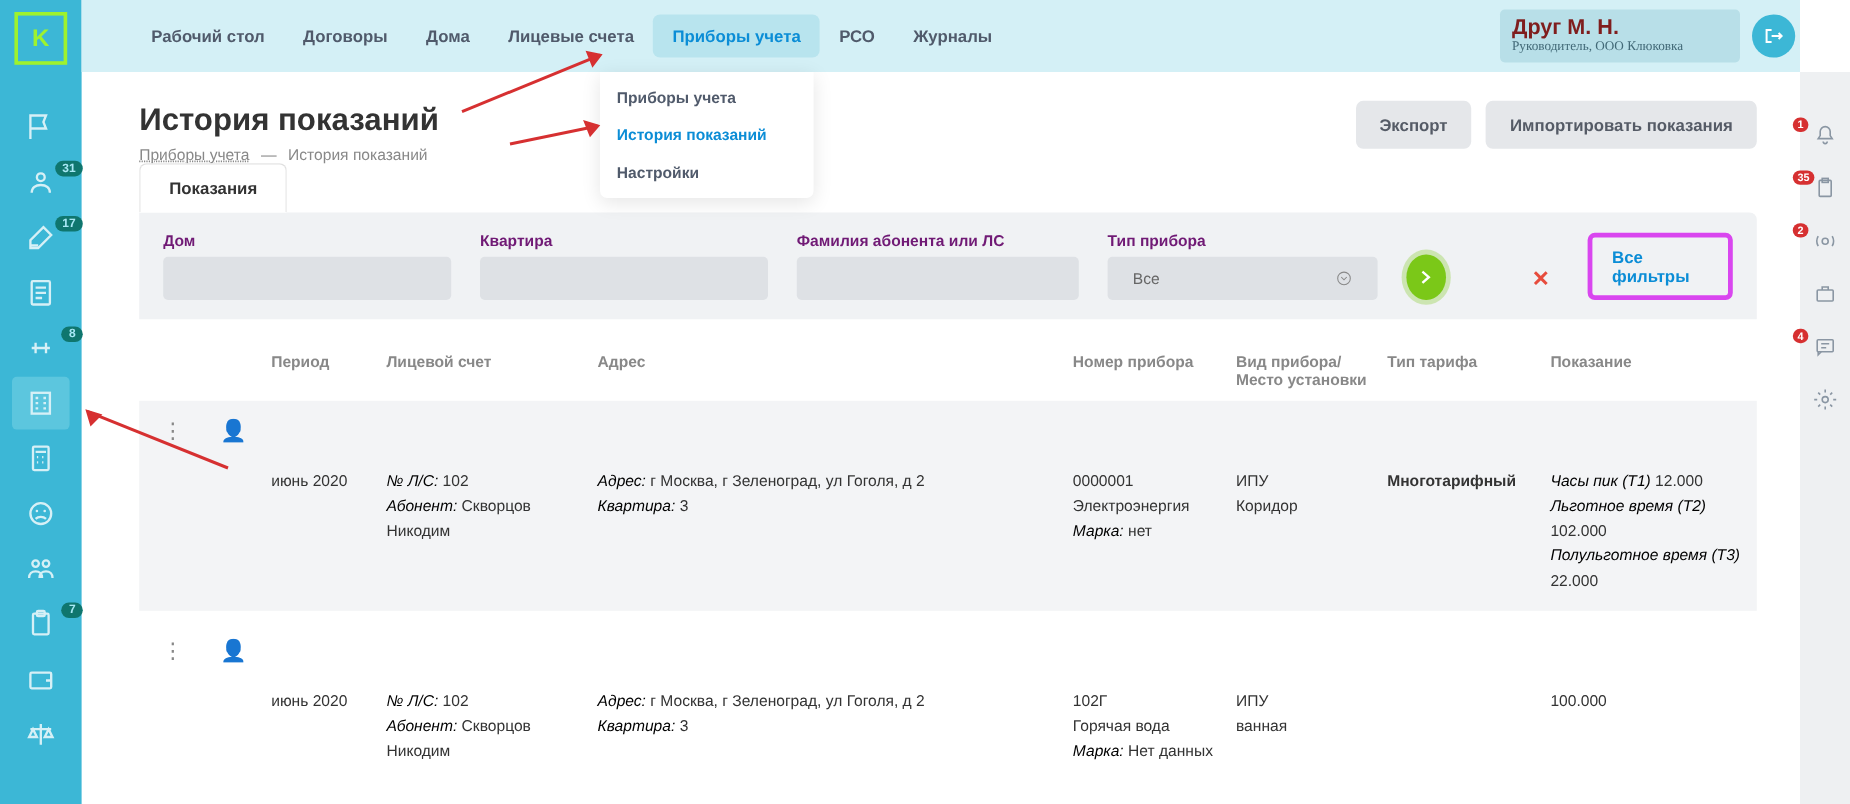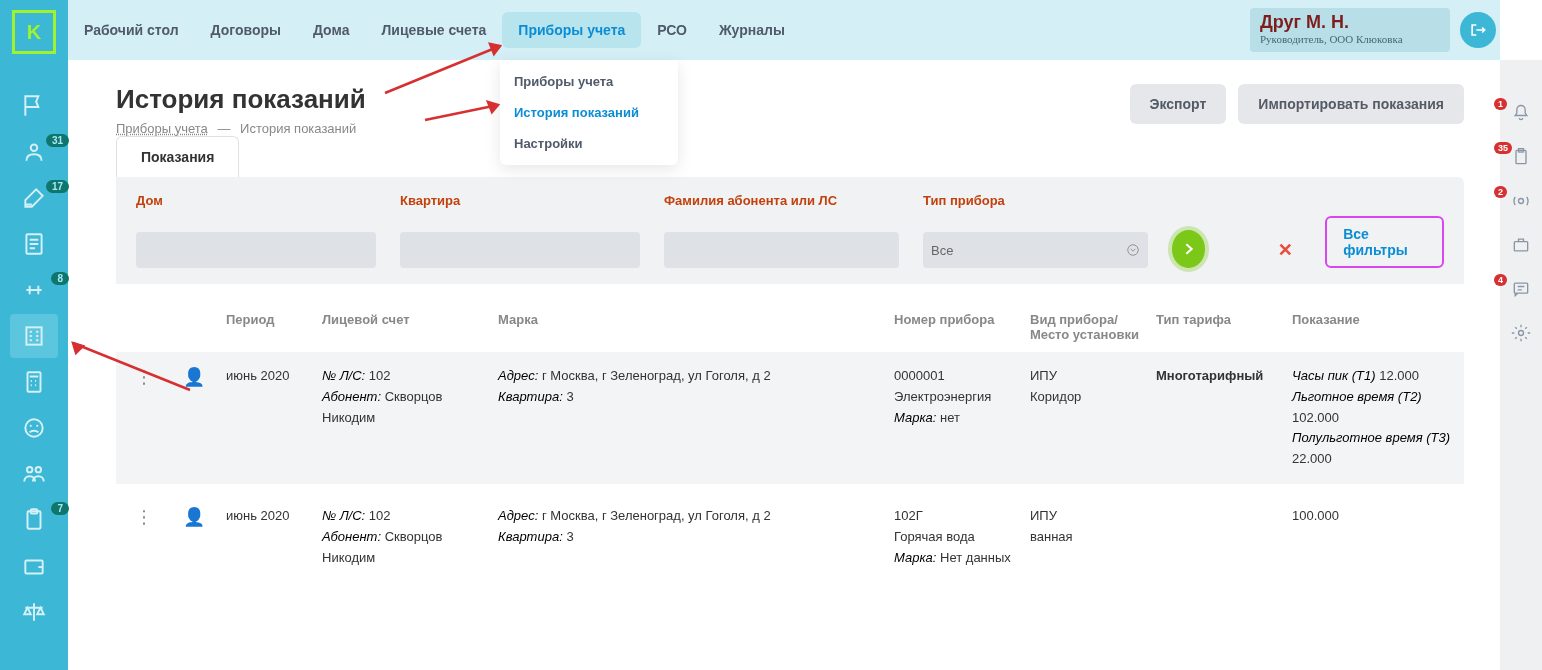--- a/index.html
+++ b/index.html
@@ -71,20 +71,21 @@
 
 .top-bar {
   position: absolute;
   left: 68px;
   top: 0;
   right: 42px;
   height: 60px;
   background: #d4f0f6;
   display: flex;
   align-items: center;
+  padding-left: 42px;
 }
 .nav-item {
   color: #505a6b;
   font-weight: 600;
   font-size: 14px;
   padding: 10px 16px;
   cursor: pointer;
   border-radius: 6px;
 }
 .nav-item.active {
@@ -199,39 +200,39 @@
   background: #f0f2f4;
   padding: 16px 20px;
   display: flex;
   gap: 24px;
   align-items: flex-end;
   border-radius: 0 6px 0 0;
 }
 .filter-group { display: flex; flex-direction: column; }
 .filter-label {
   font-size: 13px;
-  color: #c2410c;
-  font-weight: 600;
-  margin-bottom: 24px;
+  color: #701a75;
+  font-weight: 600;
+  margin-bottom: 6px;
 }
 .filter-input {
   background: #dee1e5;
   border: none;
   height: 36px;
   border-radius: 4px;
   padding: 0 10px;
   font-size: 13px;
 }
 .filter-select {
   background: #dee1e5;
   border: none;
   height: 36px;
   width: 225px;
   border-radius: 4px;
-  padding: 0 8px;
+  padding: 0 21px;
   font-size: 13px;
   color: #666;
   display: flex;
   align-items: center;
   justify-content: space-between;
 }
 .go-btn {
   width: 38px;
   height: 38px;
   background: #7bc818;
@@ -249,21 +250,21 @@
   align-items: center;
   justify-content: center;
   color: #e74c3c;
   font-size: 18px;
   font-weight: bold;
   margin-left: 40px;
 }
 .all-filters {
   color: #0b8dd6;
   font-weight: 600;
-  border: 2px solid #d946ef;
+  border: 4px solid #d946ef;
   padding: 8px 16px;
   border-radius: 6px;
   cursor: pointer;
 }
 
 
 .table-wrap { margin-top: 18px; }
 .table-header {
   display: grid;
   grid-template-columns: 40px 50px 90px 170px 390px 130px 120px 130px 170px;
@@ -278,21 +279,21 @@
   grid-template-columns: 40px 50px 90px 170px 390px 130px 120px 130px 170px;
   padding: 14px 8px;
   background: #f3f4f6;
   margin-bottom: 8px;
   gap: 6px;
   font-size: 13px;
   color: #333;
   align-items: flex-start;
 }
 .table-row.alt { background: #fff; }
-.cell { line-height: 1.6; }
+.cell { line-height: 1.6; margin-top: 43px; }
 .cell .itlabel { font-style: italic; color: #000000; }
 .row-menu { color: #888; font-size: 18px; display: flex; align-items: flex-start; justify-content: center; }
 .person-icon { font-size: 18px; text-align: center; }
 .bold { font-weight: 600; }
 
 
 .right-sidebar {
   position: absolute;
   right: 0;
   top: 60px;
@@ -492,21 +493,21 @@
     <div class="clear-btn">✕</div>
     <div class="all-filters">Все фильтры</div>
   </div>
 
   <div class="table-wrap">
     <div class="table-header">
       <div></div>
         <div></div>
       <div>Период</div>
       <div>Лицевой счет</div>
-      <div>Марка</div>
+      <div>Адрес</div>
       <div>Номер прибора</div>
       <div>Вид прибора/ Место установки</div>
       <div>Тип тарифа</div>
       <div>Показание</div>
     </div>
 
     <div class="table-row">
       <div class="row-menu">⋮</div>
       <div class="person-icon">👤</div>
       <div class="cell">июнь 2020</div>

